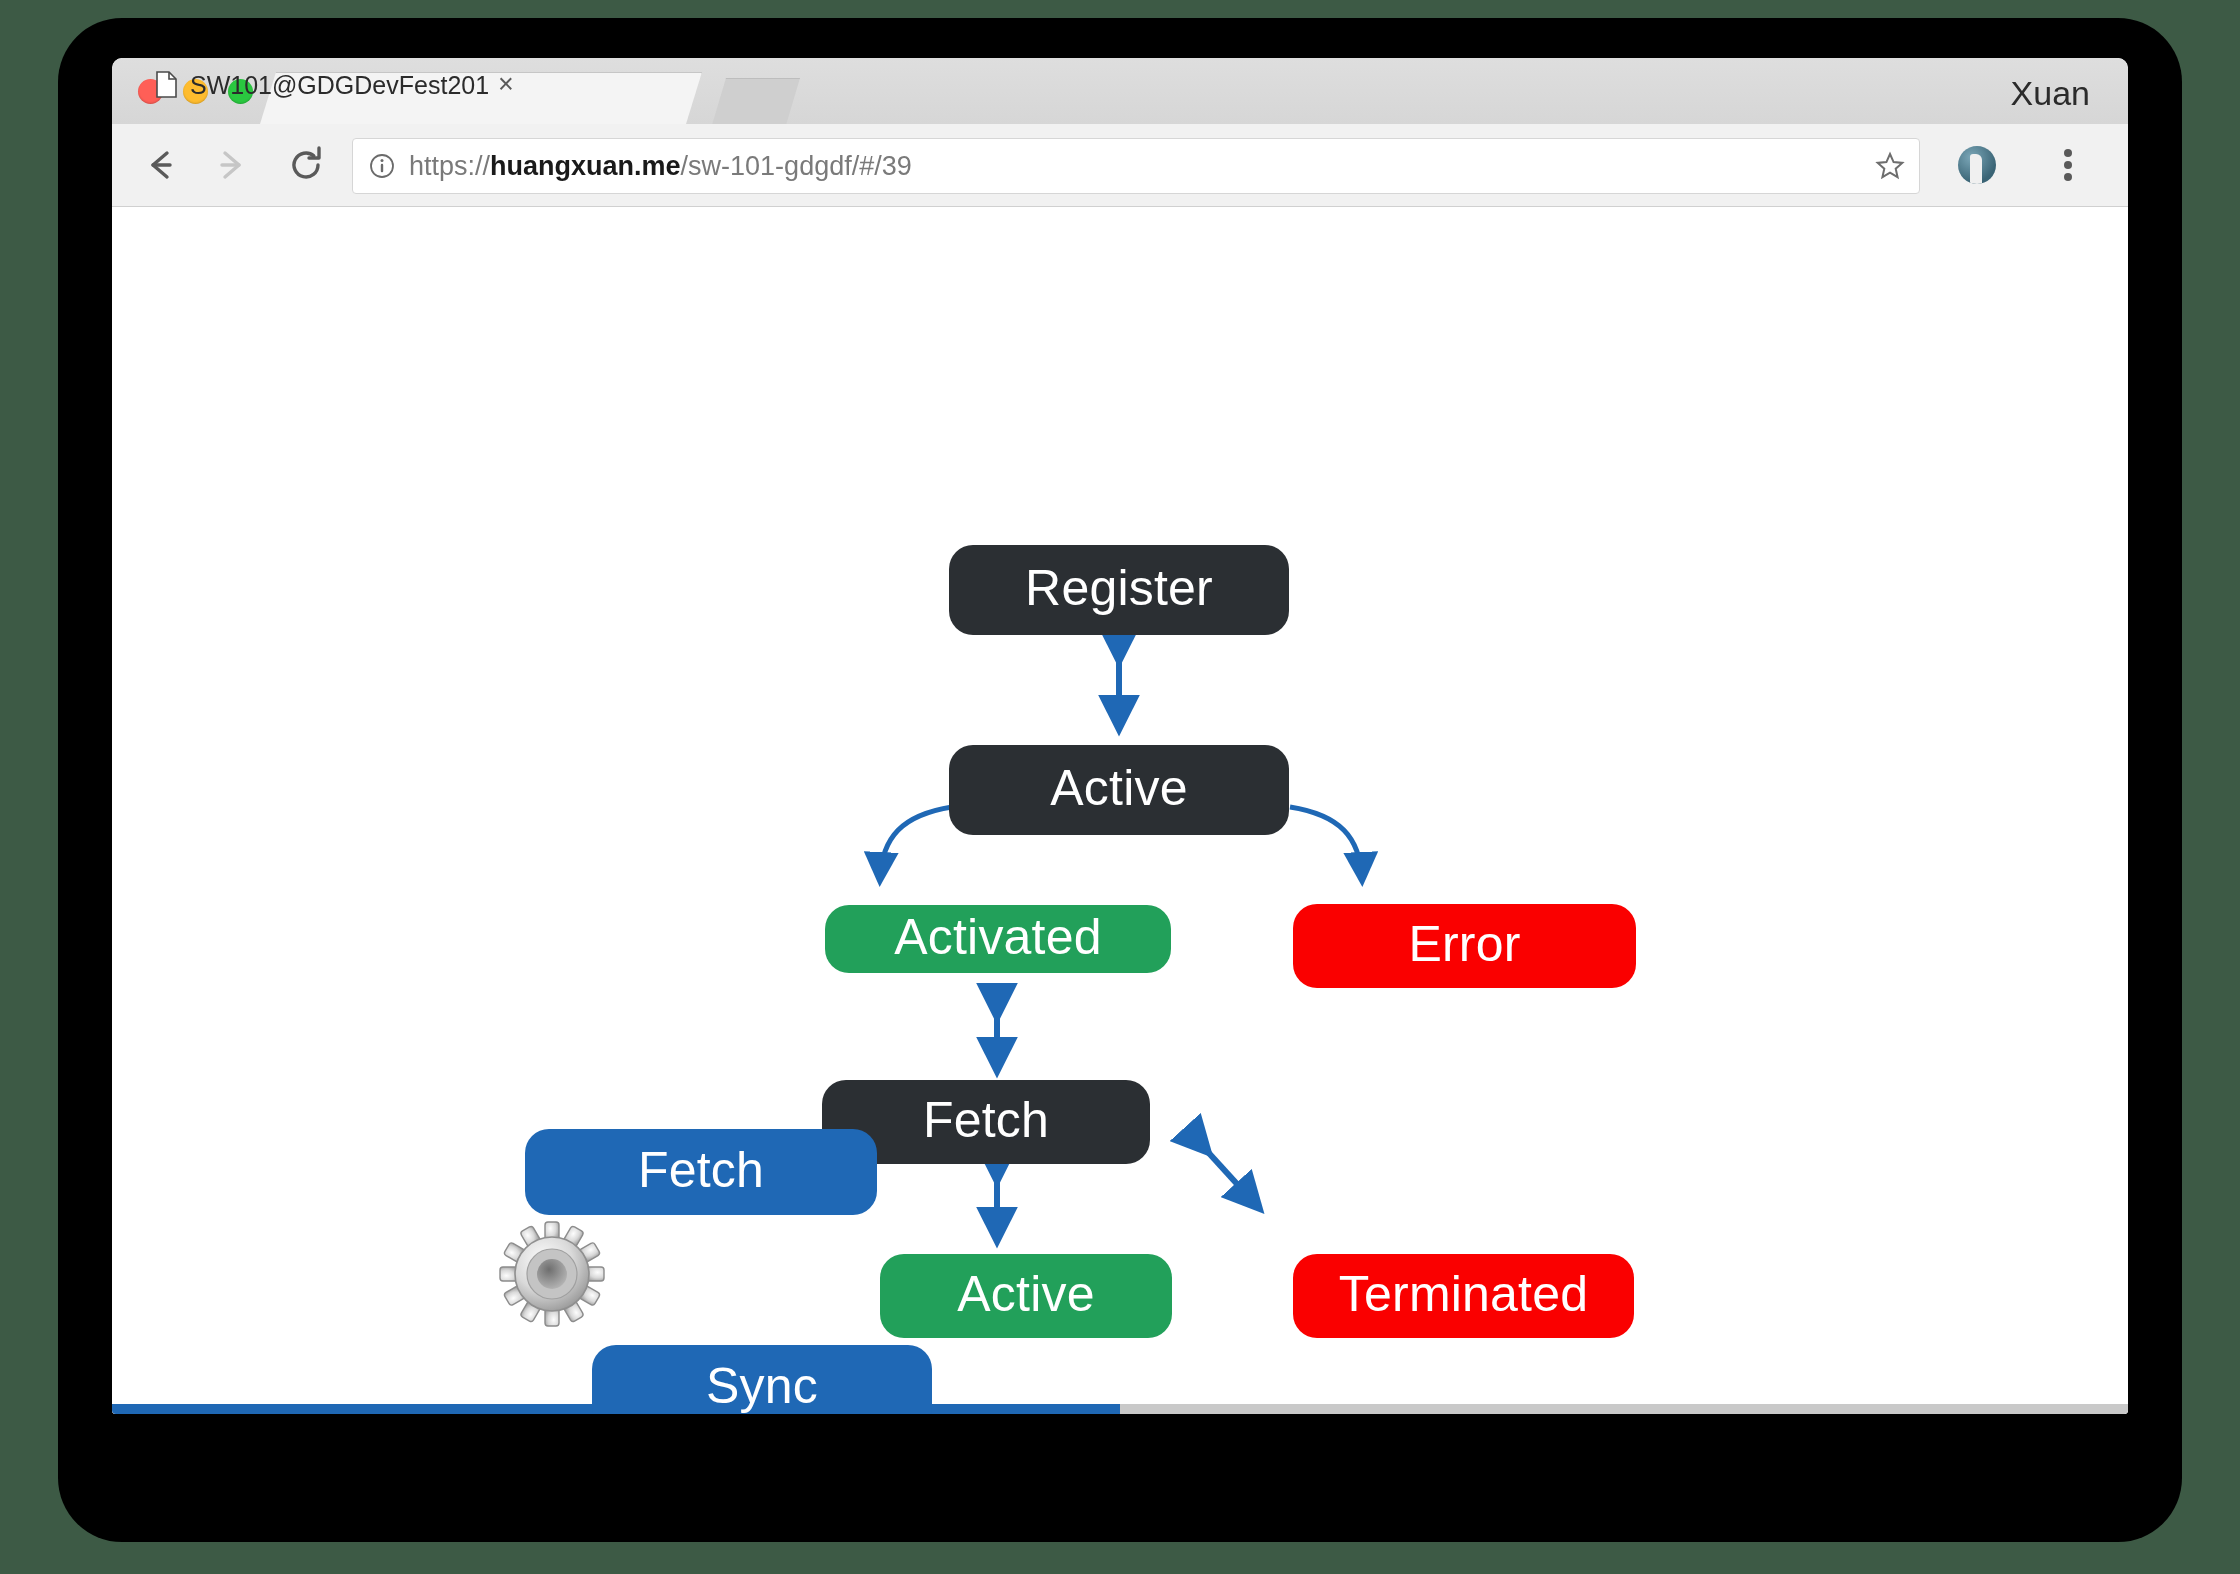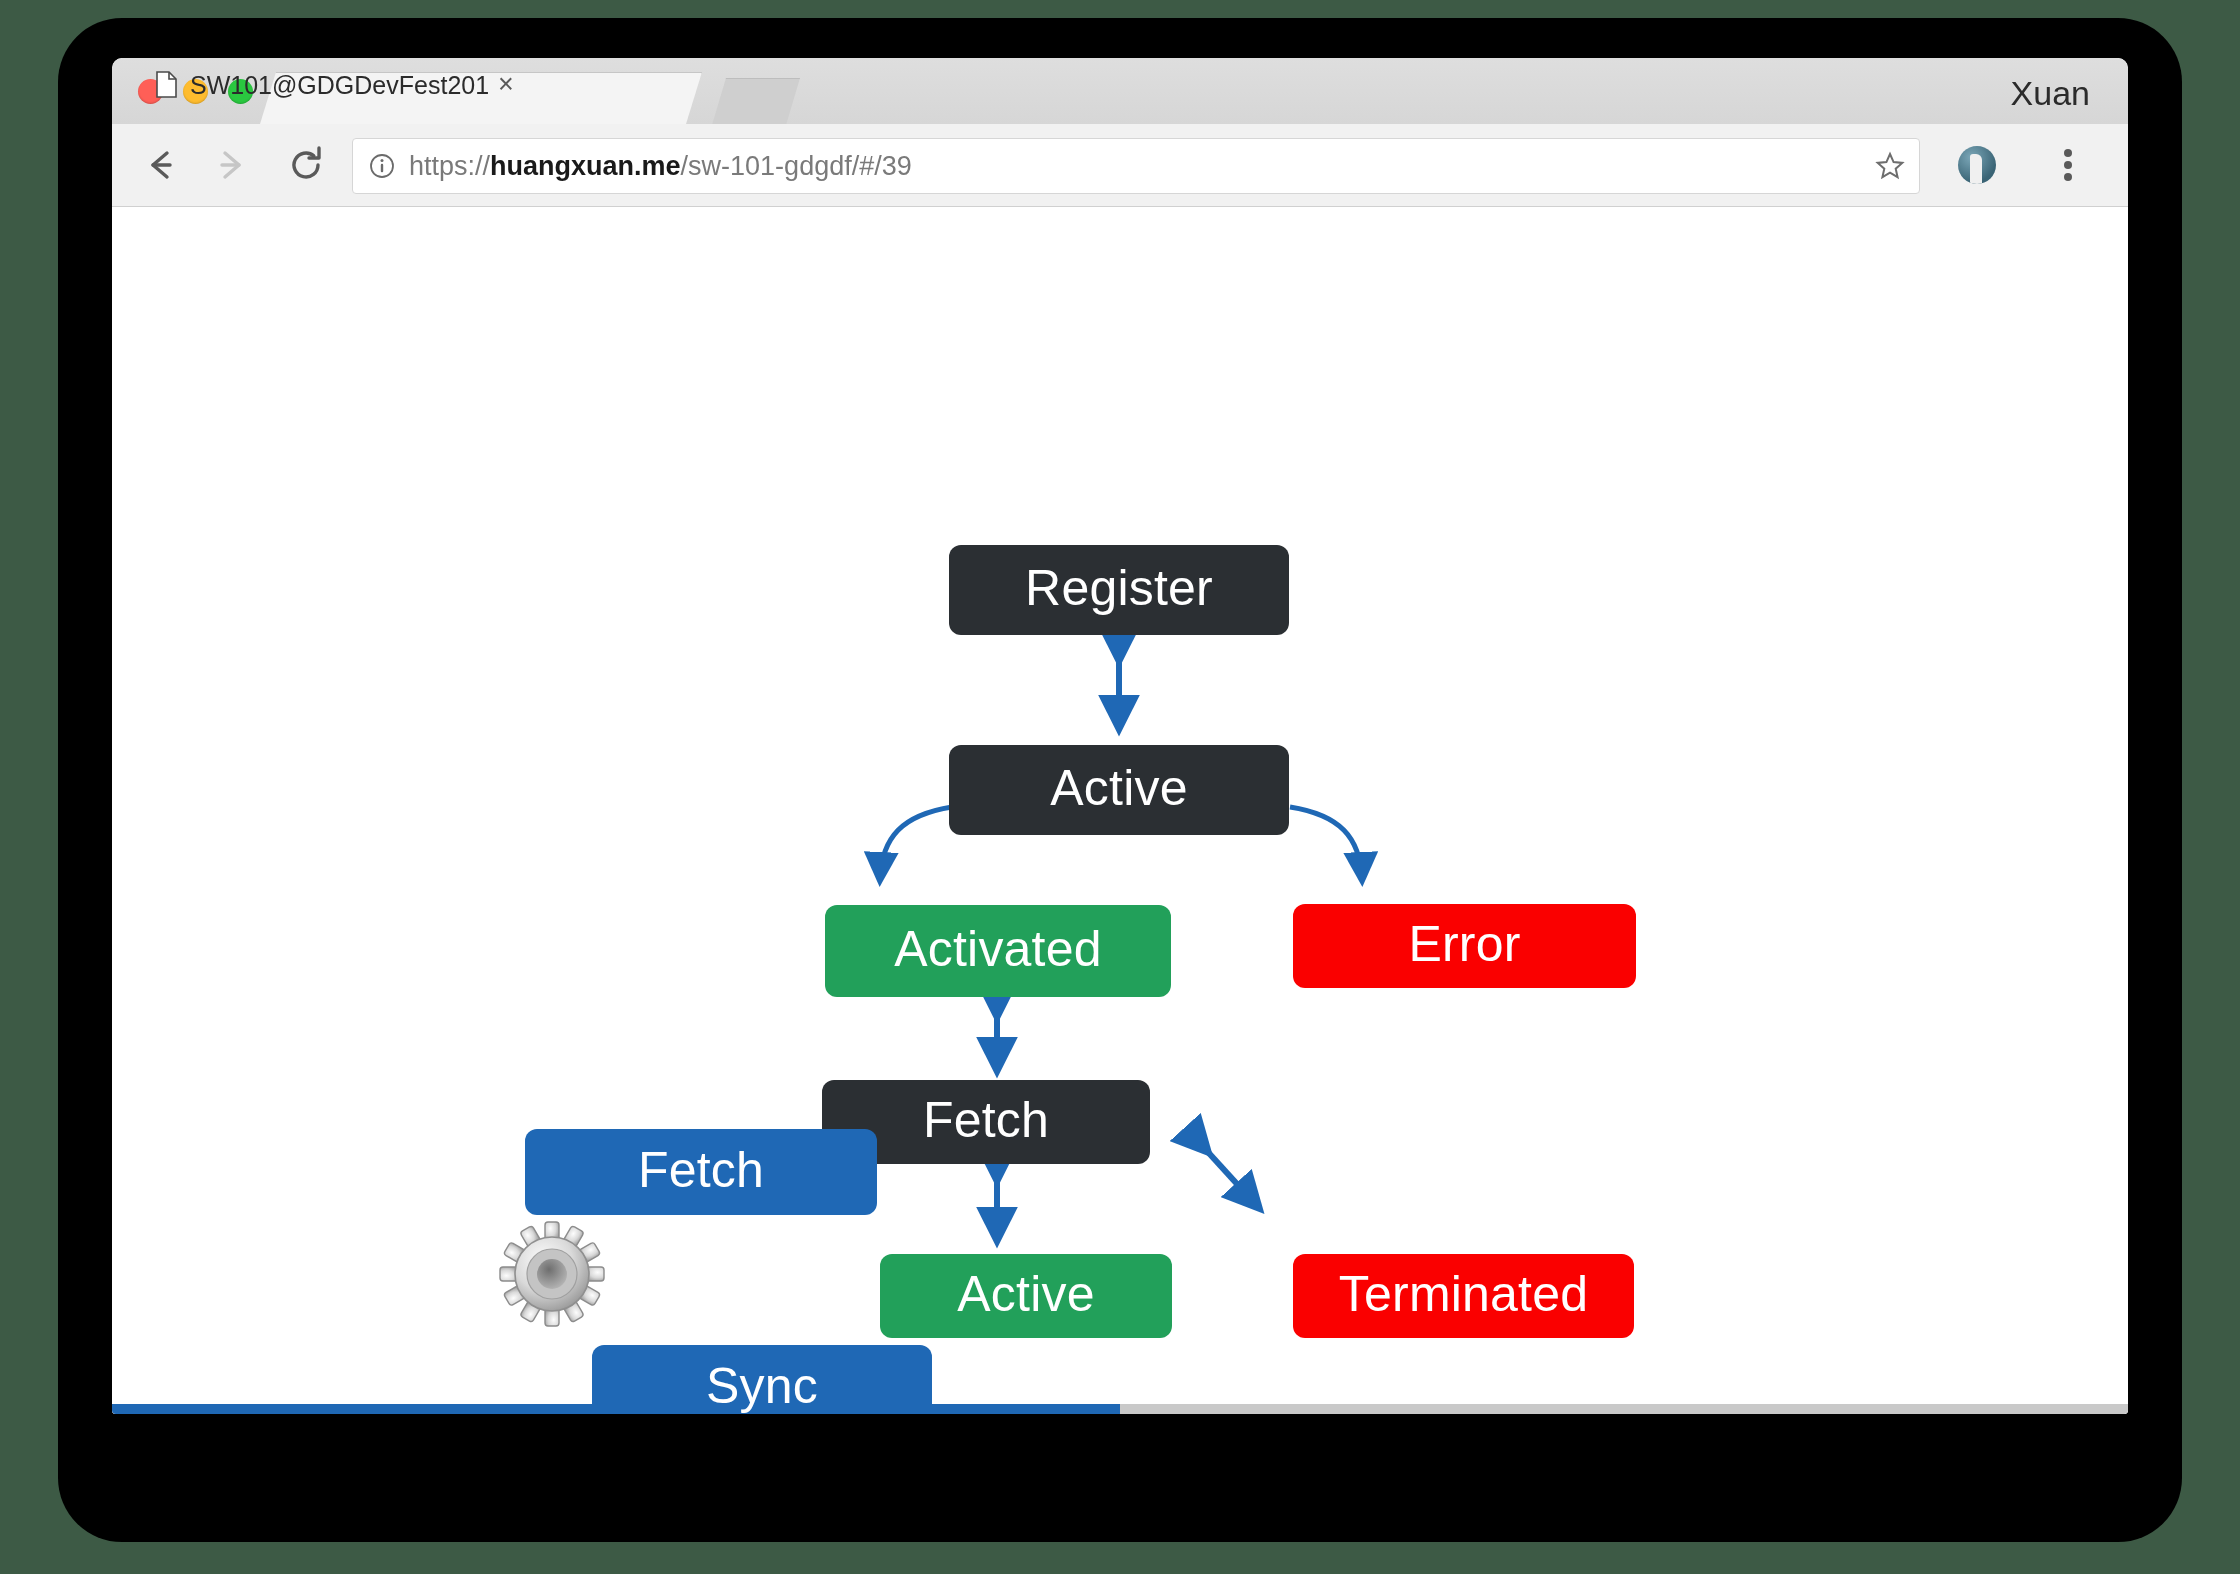--- a/index.html
+++ b/index.html
@@ -210,35 +210,35 @@
     height: 1208px;
     background: #ffffff;
   }
 
   
   .state-box {
     position: absolute;
     display: flex;
     align-items: center;
     justify-content: center;
-    border-radius: 12px;
+    border-radius: 24px;
     color: #ffffff;
     font-size: 50px;
     letter-spacing: 0.2px;
     box-sizing: border-box;
     padding-bottom: 4px;
   }
   .state-box.dark  { background: #2b2f33; }
   .state-box.green { background: #22a05a; }
   .state-box.red   { background: #fa0000; }
   .state-box.blue  { background: #1f68b5; }
 
   #box-register    { left: 837px; top: 338px;  width: 340px; height: 90px; }
   #box-install     { left: 837px; top: 538px;  width: 340px; height: 90px; }
-  #box-activated   { left: 713px; top: 698px;  width: 346px; height: 92px; }
+  #box-activated   { left: 713px; top: 698px;  width: 346px; height: 68px; }
   #box-error       { left: 1181px;top: 697px;  width: 343px; height: 84px; }
   #box-idle        { left: 710px; top: 873px;  width: 328px; height: 84px; }
   #box-active      { left: 768px; top: 1047px; width: 292px; height: 84px; }
   #box-terminated  { left: 1181px;top: 1047px; width: 341px; height: 84px; }
 
   #box-fetch { left: 413px; top: 922px;  width: 352px; height: 86px; z-index: 5; }
   #box-push  { left: 438px; top: 1030px; width: 340px; height: 86px; z-index: 5; }
   #box-sync  { left: 480px; top: 1138px; width: 340px; height: 86px; z-index: 5; }
 
   #gear-emoji {

